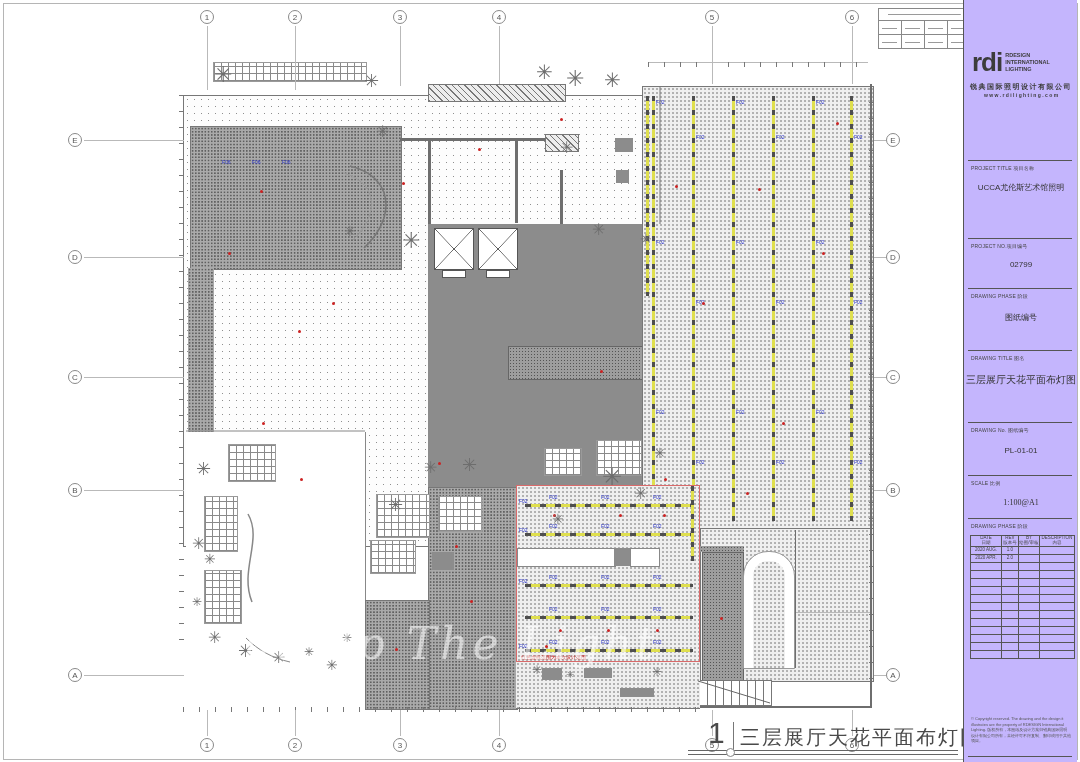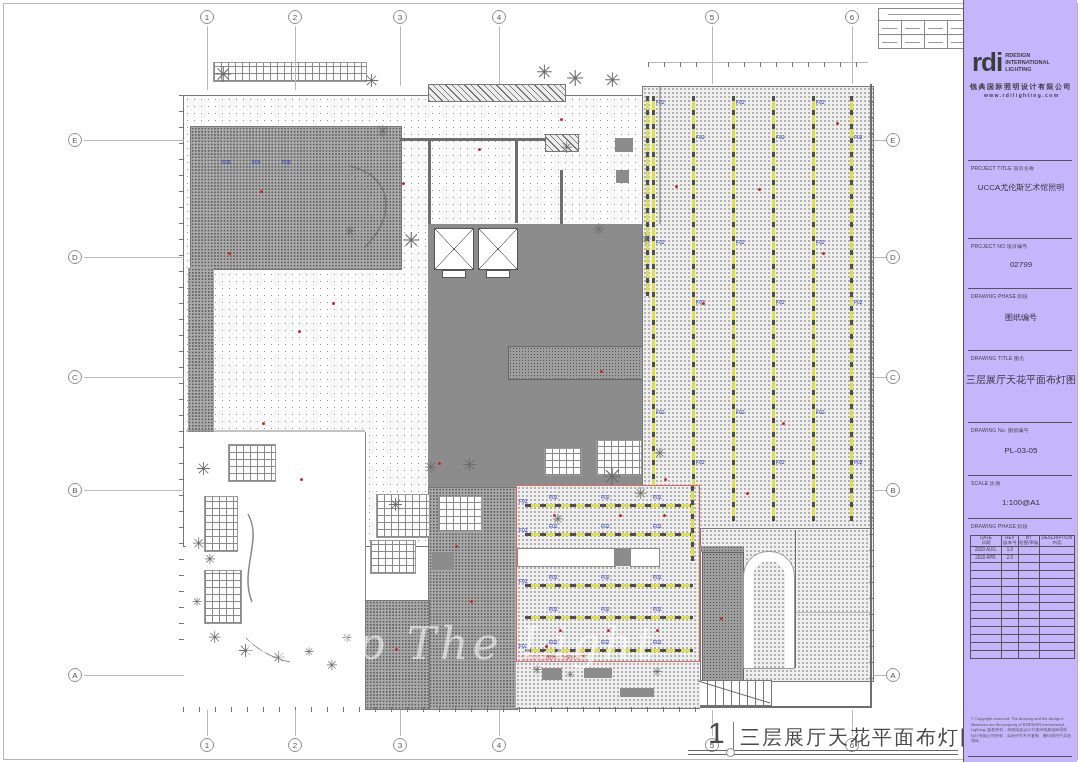--- a/index.html
+++ b/index.html
@@ -396,25 +396,25 @@
     <div class="tb-line" style="top:288px;"></div>
     <div class="tb-label" style="top:293px;">DRAWING PHASE 阶段</div>
     <div class="tb-val" style="top:312px;">图纸编号</div>
 
     <div class="tb-line" style="top:350px;"></div>
     <div class="tb-label" style="top:355px;">DRAWING TITLE 图名</div>
     <div class="tb-val" style="top:373px;font-size:10px;">三层展厅天花平面布灯图</div>
 
     <div class="tb-line" style="top:422px;"></div>
     <div class="tb-label" style="top:427px;">DRAWING No. 图纸编号</div>
-    <div class="tb-val" style="top:446px;">PL-03-05</div>
+    <div class="tb-val" style="top:446px;">PL-01-01</div>
 
     <div class="tb-line" style="top:475px;"></div>
     <div class="tb-label" style="top:480px;">SCALE 比例</div>
-    <div class="tb-val" style="top:498px;">1:100@A1</div>
+    <div class="tb-val" style="top:498px;font-family:Liberation Serif, serif;">1:100@A1</div>
 
     <div class="tb-line" style="top:518px;"></div>
     <div class="tb-label" style="top:523px;">DRAWING PHASE 阶段</div>
 
     <table id="revtbl">
       <tbody>
           <tr>
         <th style="width:30px;"><span>DATE</span><br><span>日期</span></th>
         <th style="width:16px;"><span>REV</span><br><span>版本号</span></th>
         <th style="width:20px;"><span>BY</span><br><span>绘图/审核</span></th>

